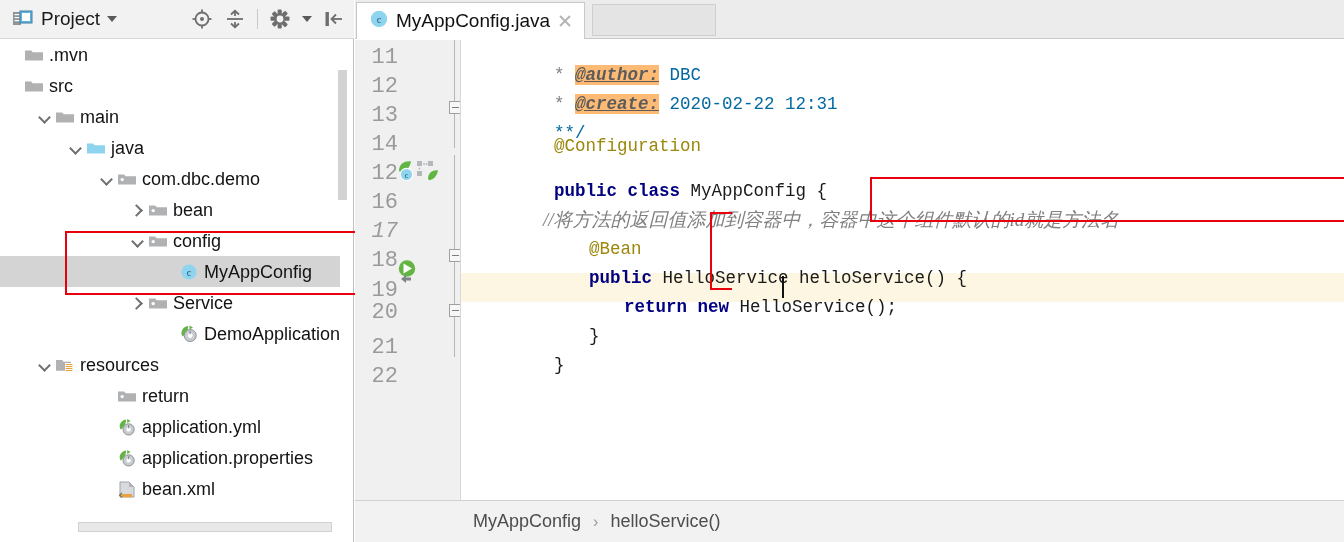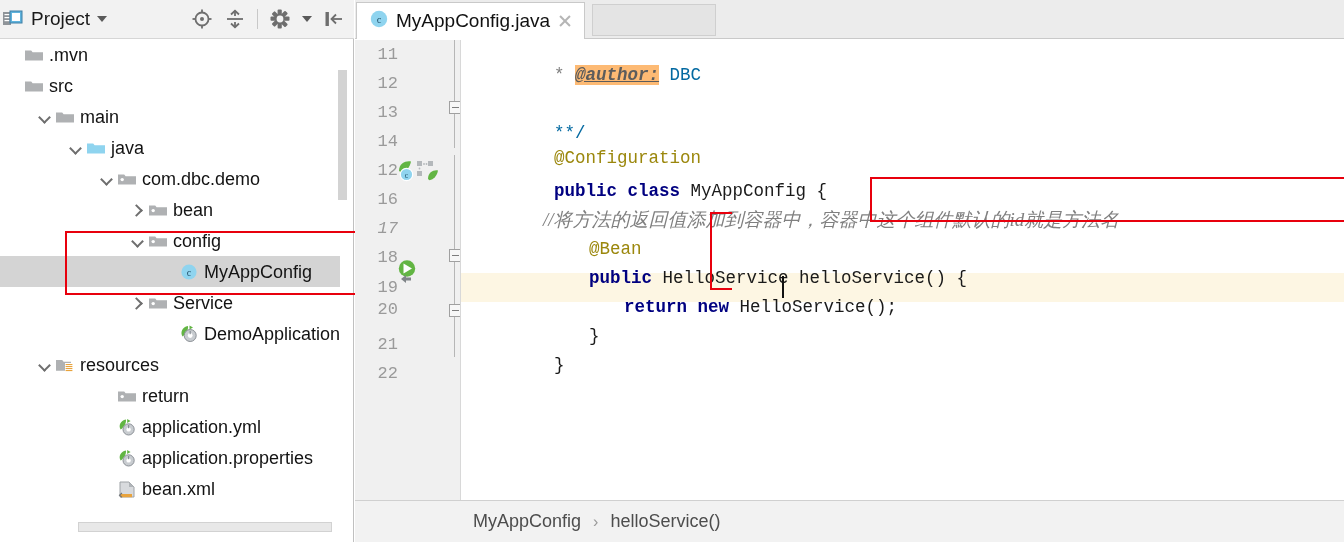--- a/index.html
+++ b/index.html
@@ -14,21 +14,21 @@
   
   #project-panel {
     position: absolute; left: 0; top: 0; width: 354px; height: 542px;
     background: #ffffff; border-right: 1px solid #c0c0c0;
   }
   #project-toolbar {
     position: absolute; left: 0; top: 0; width: 354px; height: 39px;
     background: #f2f2f2; border-bottom: 1px solid #d6d6d6;
     display: flex; align-items: center;
   }
-  .pt-left { display: flex; align-items: center; gap: 7px; padding-left: 2px; }
+  .pt-left { display: flex; align-items: center; gap: 7px; padding-left: 12px; }
   #panel-title { font-size: 19px; color: #1a1a1a; }
   .caret-down {
     width: 0; height: 0; border-left: 5px solid transparent;
     border-right: 5px solid transparent; border-top: 6px solid #5a5a5a;
   }
   .pt-right {
     margin-left: auto; display: flex; align-items: center;
     gap: 11px; padding-right: 9px;
   }
   .tb-ico { width: 22px; height: 22px; display:block; }
@@ -104,21 +104,21 @@
   
   #gutter {
     position: absolute; left: 0; top: 40px; width: 105px; height: 460px;
     background: #f0f0f0;
   }
   #gutter-fold {
     position: absolute; left: 95px; top: 40px; width: 10px; height: 460px;
     background: #f0f0f0;
   }
   .lnum {
-    position: absolute; right: 62px; font-size: 17px; color: #9a9a9a;
+    position: absolute; right: 62px; font-size: 22px; color: #9a9a9a;
     font-family: "Liberation Mono", monospace; text-align: right; width: 40px;
   }
   .gutter-icon { position: absolute; }
 
   #code {
     position: absolute; left: 105px; top: 40px; width: 884px; height: 460px;
     background: #ffffff; border-left: 1px solid #d8d8d8;
     font-family: "Liberation Mono", monospace; font-size: 17.5px;
   }
   .cline { position: absolute; left: 0; white-space: pre; line-height: 20px; }
@@ -455,26 +455,29 @@
       <div class="fold-line" style="left:4px; top:277px; height:40px;"></div>
     </div>
 
     <div id="code">
       <div class="hl-row" style="top:233px;"></div>
 
       <div class="cline" style="top:5px; left:9px;">
         <span class="jstar">*</span><span class="jdoc"> </span><span class="jtag">@author:</span><span class="jdoc"> </span><span class="jdoc">DBC</span>
       </div>
 
+      <div class="cline" style="top:34px; left:9px;">
+        <span class="jstar">*</span><span class="jdoc"> </span><span class="jtag">@create:</span><span class="jdoc"> </span><span class="jdoc">2020-02-22 12:31</span>
+      </div>
 
       <div class="cline" style="top:63px; left:9px;">
         <span class="jdoc">**/</span>
       </div>
 
-      <div class="cline" style="top:88px; left:9px;text-align:right;">
+      <div class="cline" style="top:76px; left:9px;text-align:right;">
         <span class="anno">@Configuration</span>
       </div>
 
       <div class="cline" style="top:121px; left:9px;">
         <span class="kw">public class</span><span class="plain"> </span><span class="plain">MyAppConfig</span><span class="plain"> </span><span class="plain">{</span>
       </div>
 
       <div class="cline" style="top:150px; left:44px; font-family:'Liberation Serif',serif; font-size:19px;">
         <span class="cmt">//将方法的返回值添加到容器中，容器中这个组件默认的id就是方法名</span>
       </div>

